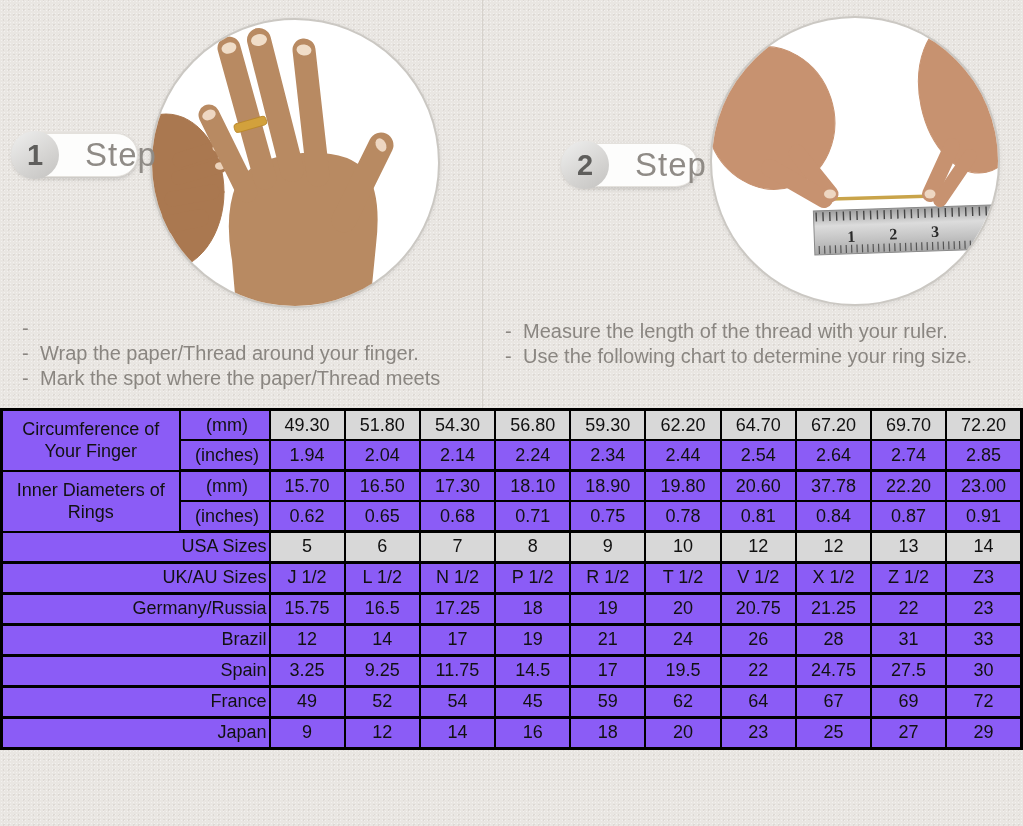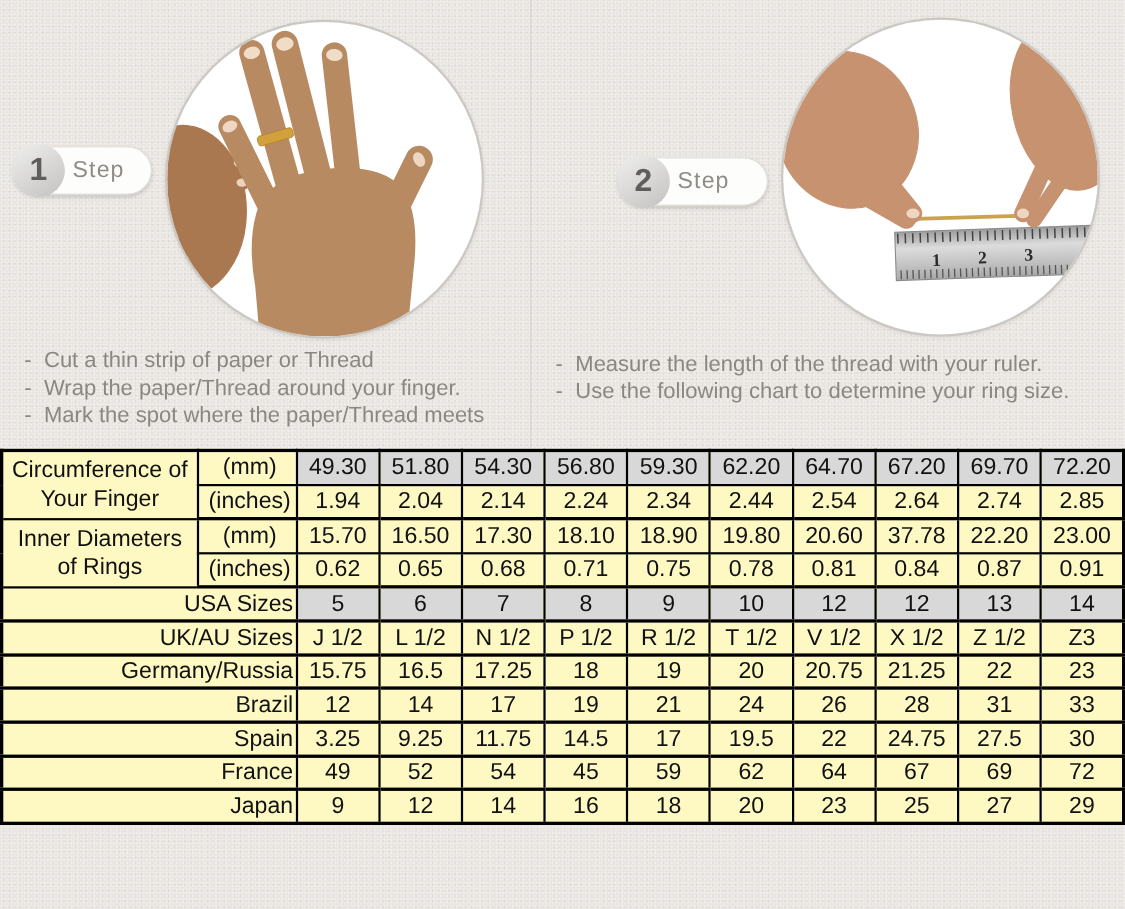--- a/index.html
+++ b/index.html
@@ -36,34 +36,34 @@
   }
   #badge1 { left:12px; top:133px; width:126px; }
   #badge2 { left:562px; top:143px; width:136px; }
   .num-circle {
     width:48px; height:48px; border-radius:50%; flex:0 0 48px;
     margin-left:-2px;
     background:linear-gradient(145deg,#ebebea 10%,#d7d6d4 55%,#c3c2c0 100%);
     display:flex; align-items:center; justify-content:center;
     font-size:29px; font-weight:bold; color:#5f5e5c;
   }
-  .step-label { margin-left:7px; font-size:21px; color:#8f8b86; letter-spacing:1px; }
+  .step-label { margin-left:26px; font-size:33px; color:#8f8b86; letter-spacing:1px; }
 
   .instructions { position:absolute; font-size:20px; line-height:25px; color:#8a8681; }
   #instr1 { left:22px; top:316px; }
   #instr2 { left:505px; top:319px; }
   .instr-line { display:flex; }
   .instr-line .dash { width:18px; flex:0 0 18px; text-align:left; }
 
   
   .table-wrap { position:absolute; left:0; top:408px; width:1023px; height:418px; }
   table.size-chart {
     width:1023px; height:342px; table-layout:fixed; border-collapse:collapse;
-    background:#fef9c3; border:3px solid #000;
-    font-family:"Liberation Sans", sans-serif; font-size:21px; color:#111;
+    background:#8b5cf6; border:3px solid #000;
+    font-family:"Liberation Sans", sans-serif; font-size:18px; color:#111;
   }
   .size-chart td, .size-chart th { border:2px solid #000; padding:0 2px; text-align:center; font-weight:normal; overflow:hidden; white-space:nowrap; }
   .size-chart tr.major td, .size-chart tr.major th { border-bottom-width:3px; }
   .size-chart .grouplabel { text-align:center; line-height:1.25; white-space:normal; }
   .size-chart .rowlabel { text-align:right; padding-left:9px; }
   .size-chart .unit { text-align:center; padding-left:7px; }
   .size-chart .shaded { background:#d8d8d8; }
 </style>
 </head>
 <body>
@@ -148,21 +148,20 @@
     <div class="step-label">Step</div>
   </div>
   <div class="step-badge" id="badge2">
     <div class="num-circle">2</div>
     <div class="step-label">Step</div>
   </div>
 
   <div class="instructions" id="instr1">
       <div class="instr-line">
         <span class="dash">-</span>
-        <span>Cut a thin strip of paper or Thread</span>
       </div>
       <div class="instr-line">
         <span class="dash">-</span>
         <span>Wrap the paper/Thread around your finger.</span>
       </div>
       <div class="instr-line">
         <span class="dash">-</span>
         <span>Mark the spot where the paper/Thread meets</span>
       </div>
     </div>

